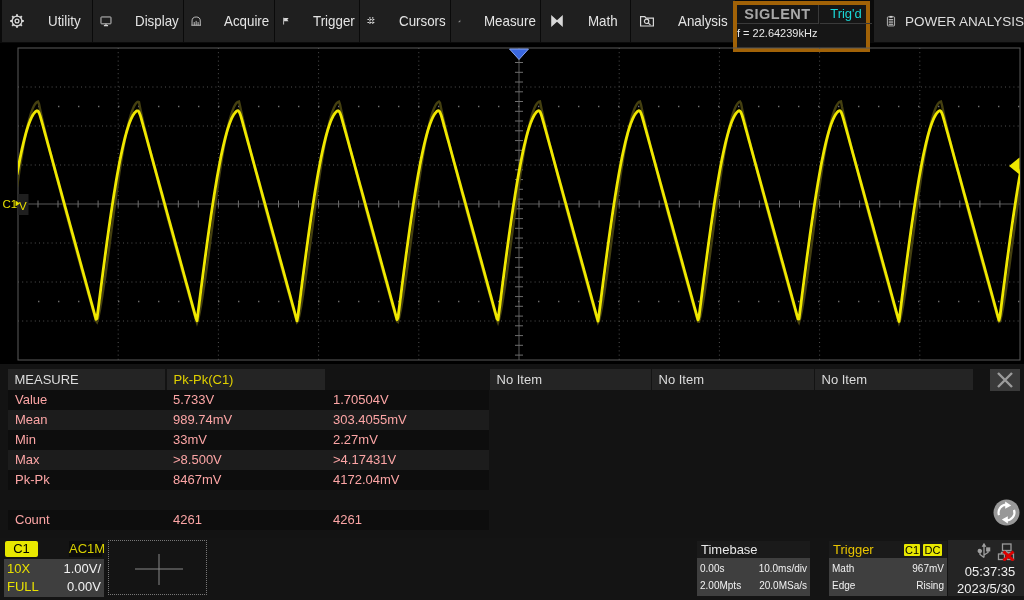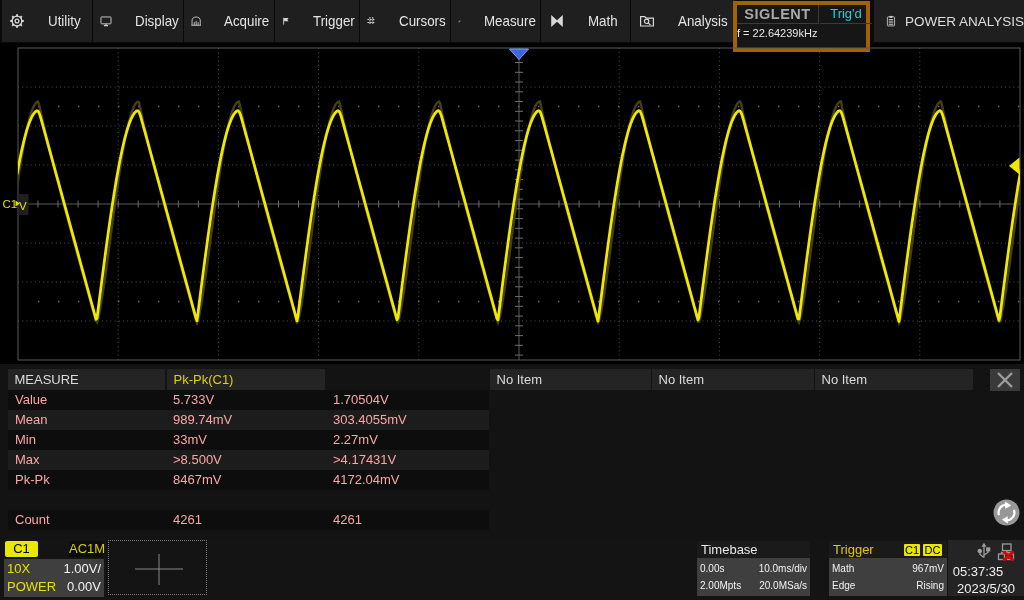--- a/index.html
+++ b/index.html
@@ -233,21 +233,21 @@
     </svg>
 </div>
 
 <div id="botbar">
 <div id="chbox">
  <div id="c1chip">C1</div>
       <div id="ac1m">AC1M</div>
  <div id="chgray">
         <span class="cl" style="top:2px">10X</span>
         <span class="cr" style="top:2px">1.00V/</span>
- <span class="cl" style="top:20px">POWER</span>
+ <span class="cl" style="top:20px">FULL</span>
         <span class="cr" style="top:20px">0.00V</span>
       </div>
 </div>
 <div id="crossbox"><svg width="97" height="53" viewBox="0 0 97 53">
 <path d="M26 28h48M50 13v31" stroke="#888" stroke-width="1"></path>
       </svg></div>
 <div id="tbbox">
       <div class="bhdr">Timebase</div>
       <div class="bbody">
  <span class="b1" style="left:3px">0.00s</span>
@@ -276,16 +276,16 @@
           <path d="M6.8 3 8 1l1.2 2z" fill="#a0a0a0"></path>
  </g>
  <g stroke="#9a9a9a" fill="none" stroke-width="1.3">
   <rect x="26.5" y="1" width="8.5" height="6.5"></rect>
           <rect x="22.5" y="11" width="6" height="5.5"></rect>
           <rect x="31.5" y="11" width="6" height="5.5"></rect>
   <path d="M30.8 7.5v2h-5.3v1.5M30.8 9.5h3.7v1.5"></path>
  </g>
  <path d="M27.5 8.5 37.5 17.5M37.5 8.5 27.5 17.5" stroke="#dd0000" stroke-width="3"></path>
  </svg>
- <div class="abs" style="left:0;top:24px;width:60px">05:37:35</div>
+ <div class="abs" style="left:12px;top:24px;width:60px">05:37:35</div>
  <div class="abs" style="left:0;top:41px;width:76px">2023/5/30</div>
 </div>
 </div>
 
 </body></html>

